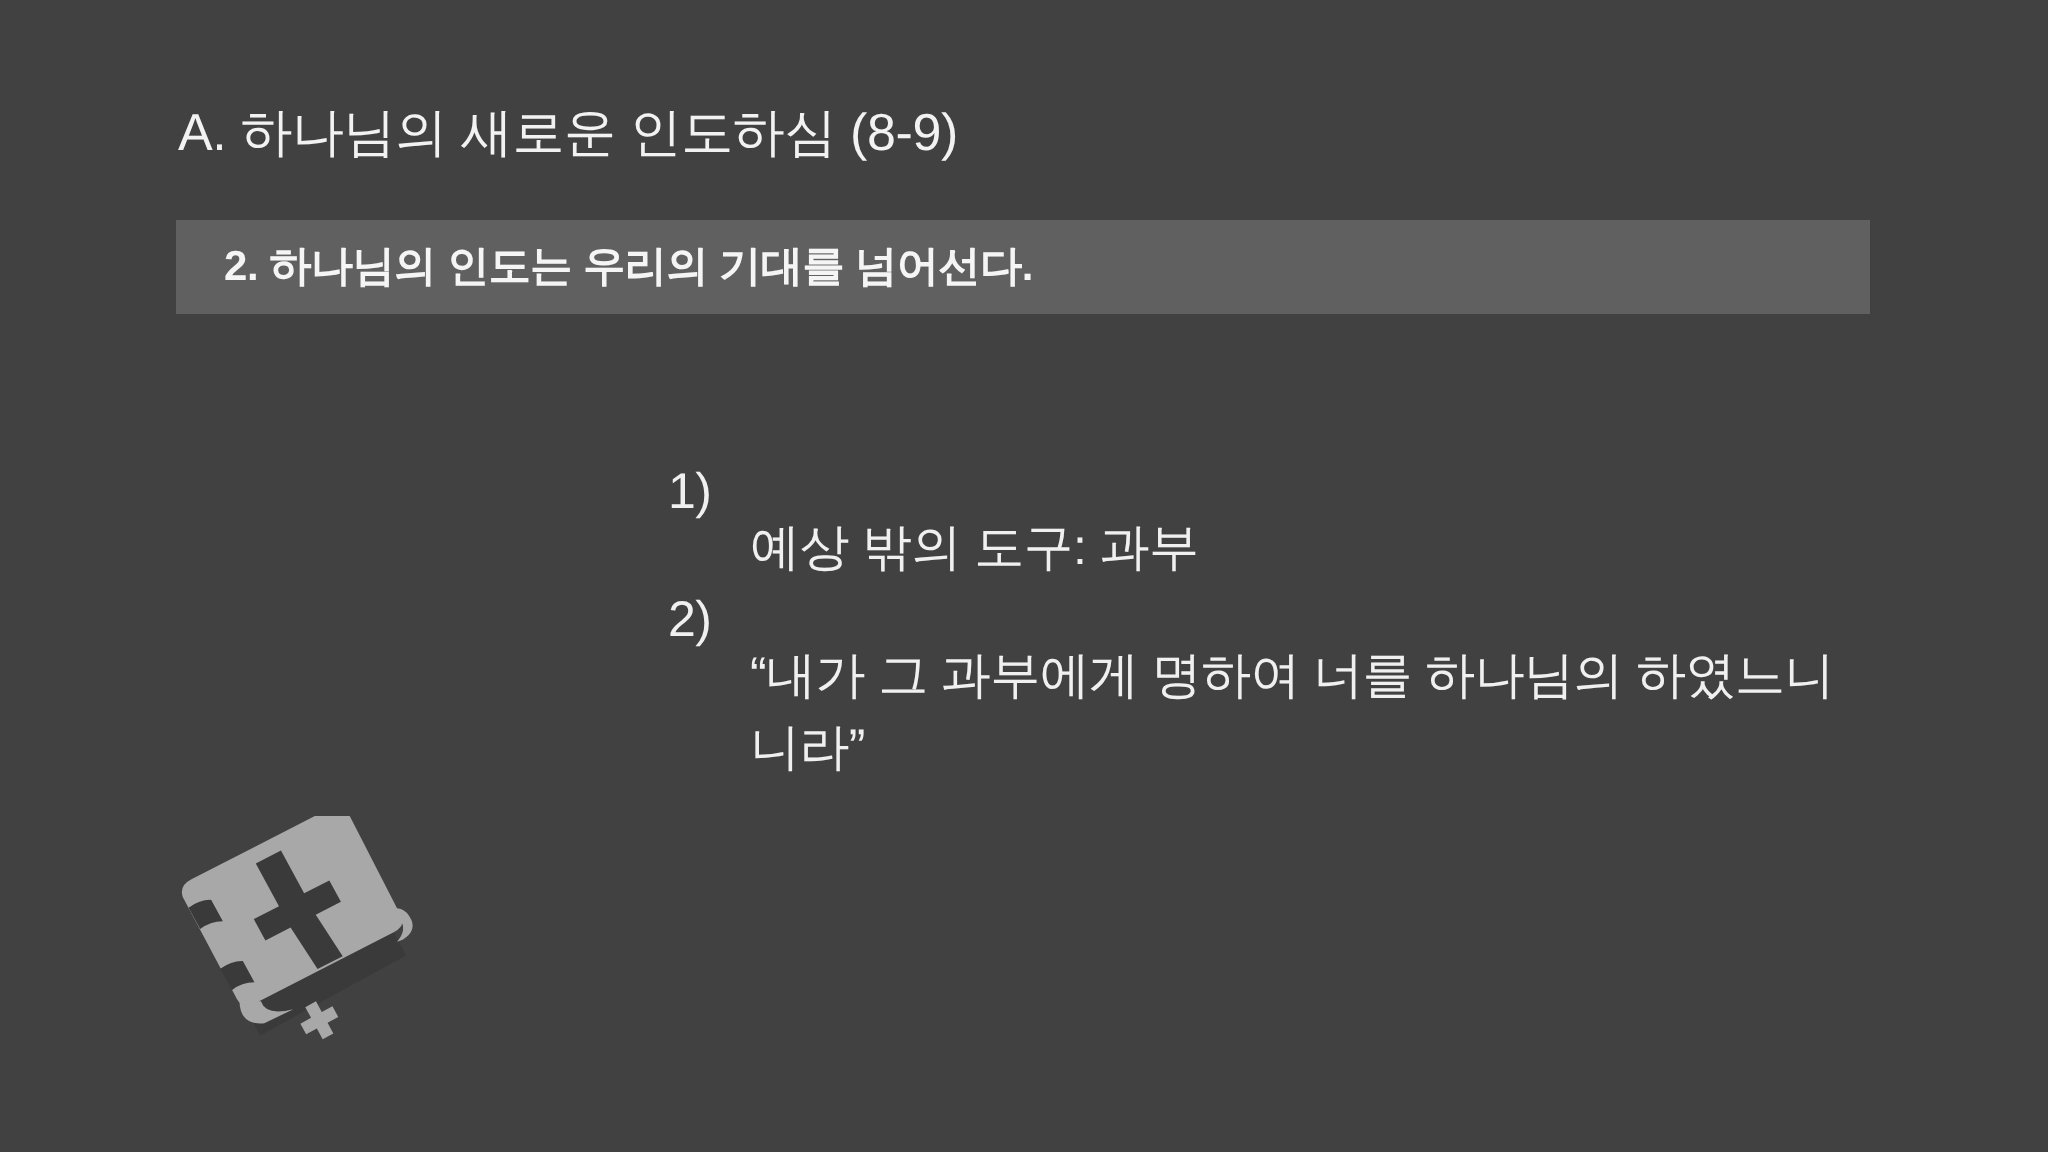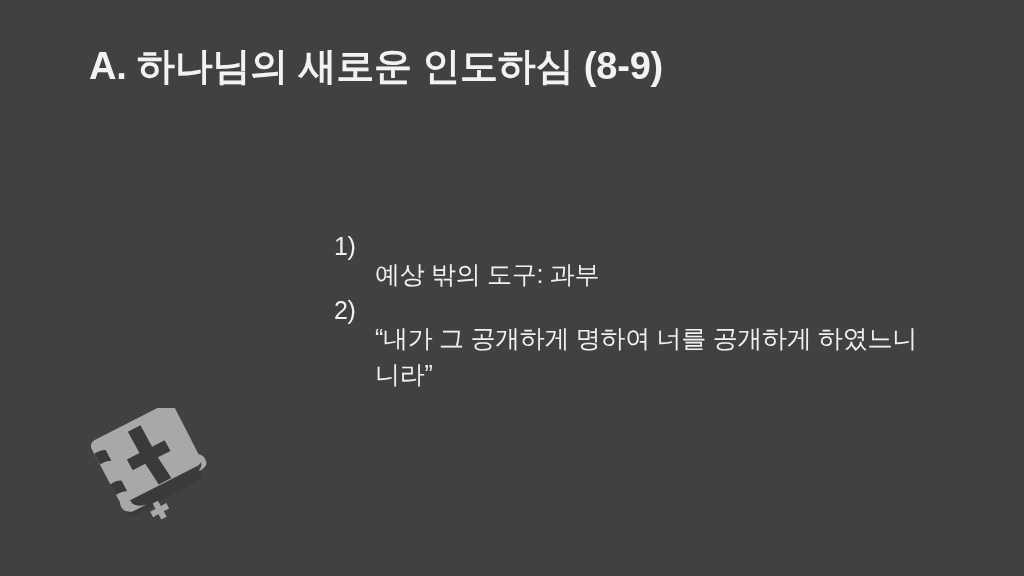--- a/index.html
+++ b/index.html
@@ -22,22 +22,22 @@
     height: 576px;
     background: #414141;
   }
 
   
   .slide-title {
     position: absolute;
     left: 89px;
     top: 45px;
     width: 880px;
-    font-size: 38px;
-    font-weight: bold;
+    font-size: 26px;
+    font-weight: normal;
     line-height: 42px;
     color: #f2f2f2;
     letter-spacing: -0.2px;
     white-space: nowrap;
   }
 
   
   .subtitle-bar {
     position: absolute;
     left: 88px;
@@ -98,31 +98,34 @@
     height: 100%;
   }
 </style>
 </head>
 <body>
 
 <div class="slide">
 
   <div class="slide-title">A. 하나님의 새로운 인도하심 (8-9)</div>
 
+  <div class="subtitle-bar">
+    <div class="subtitle-text">2. 하나님의 인도는 우리의 기대를 넘어선다.</div>
+  </div>
 
   <div class="body-list">
 
     <div class="list-item">
       <span class="list-marker">1)</span>
       <span class="list-text">예상 밖의 도구: 과부</span>
     </div>
 
     <div class="list-item">
       <span class="list-marker">2)</span>
-      <span class="list-text">“내가 그 공개하게 명하여 너를 공개하게 하였느니니라”</span>
+      <span class="list-text">“내가 그 과부에게 명하여 너를 하나님의 하였느니니라”</span>
     </div>
 
   </div>
 
   <div class="bible-icon">
     <svg viewBox="0 0 132 126" xmlns="http://www.w3.org/2000/svg">
       <g transform="rotate(-19 66 63)">
 
         <path d="M22 44 L104 30 L112 86 L30 100 Z" fill="#3a3a3a"></path>
 

